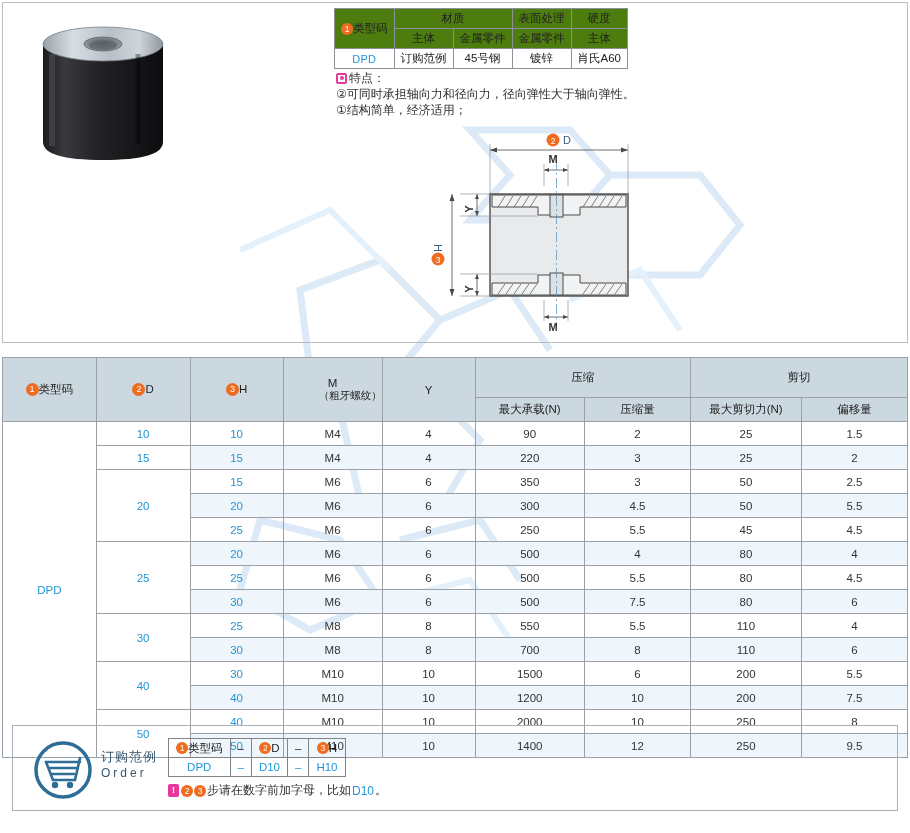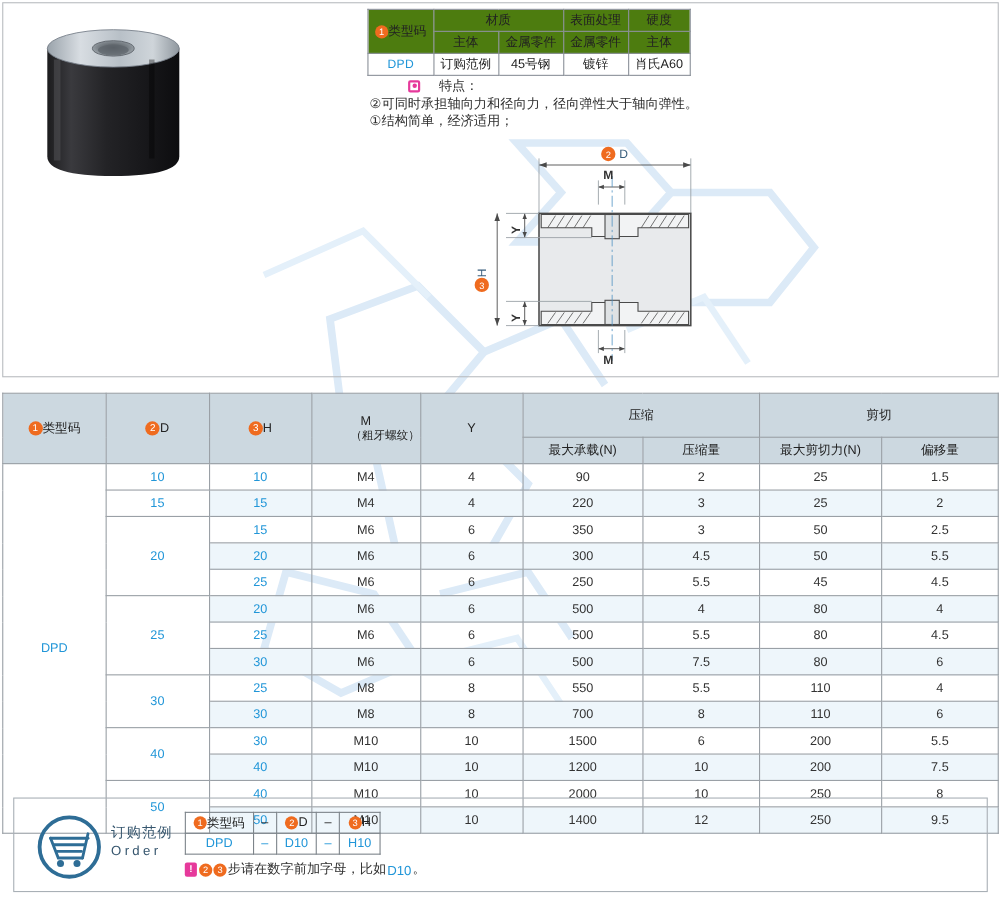--- a/index.html
+++ b/index.html
@@ -67,21 +67,21 @@
 
   
   #features {
     position: absolute;
     left: 336px; top: 70px;
     font-size: 12px;
     line-height: 16px;
     color: #2e2e2e;
     z-index: 3;
   }
-  #features .feat-head { display: flex; align-items: center; gap: 15px; margin-left: 35px; }
+  #features .feat-head { display: flex; align-items: center; gap: 0; }
   .pink-dot {
     display: inline-block;
     width: 11px; height: 11px;
     border: 2px solid #e6399b;
     background: #fff;
     border-radius: 2px;
     position: relative;
     margin-right: 2px;
   }
   .pink-dot::after {

